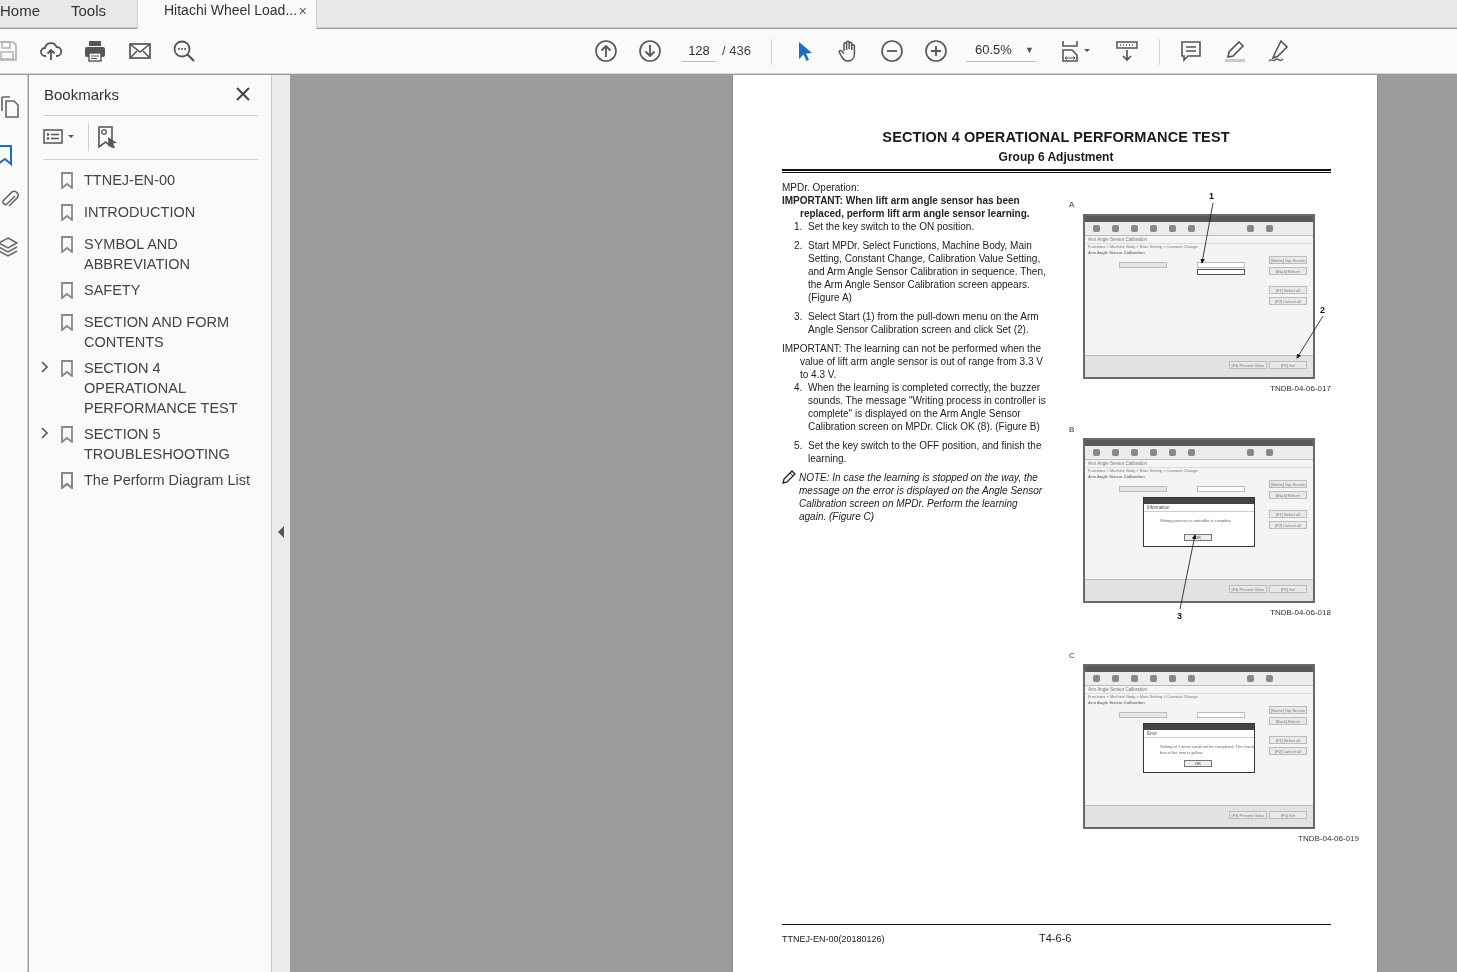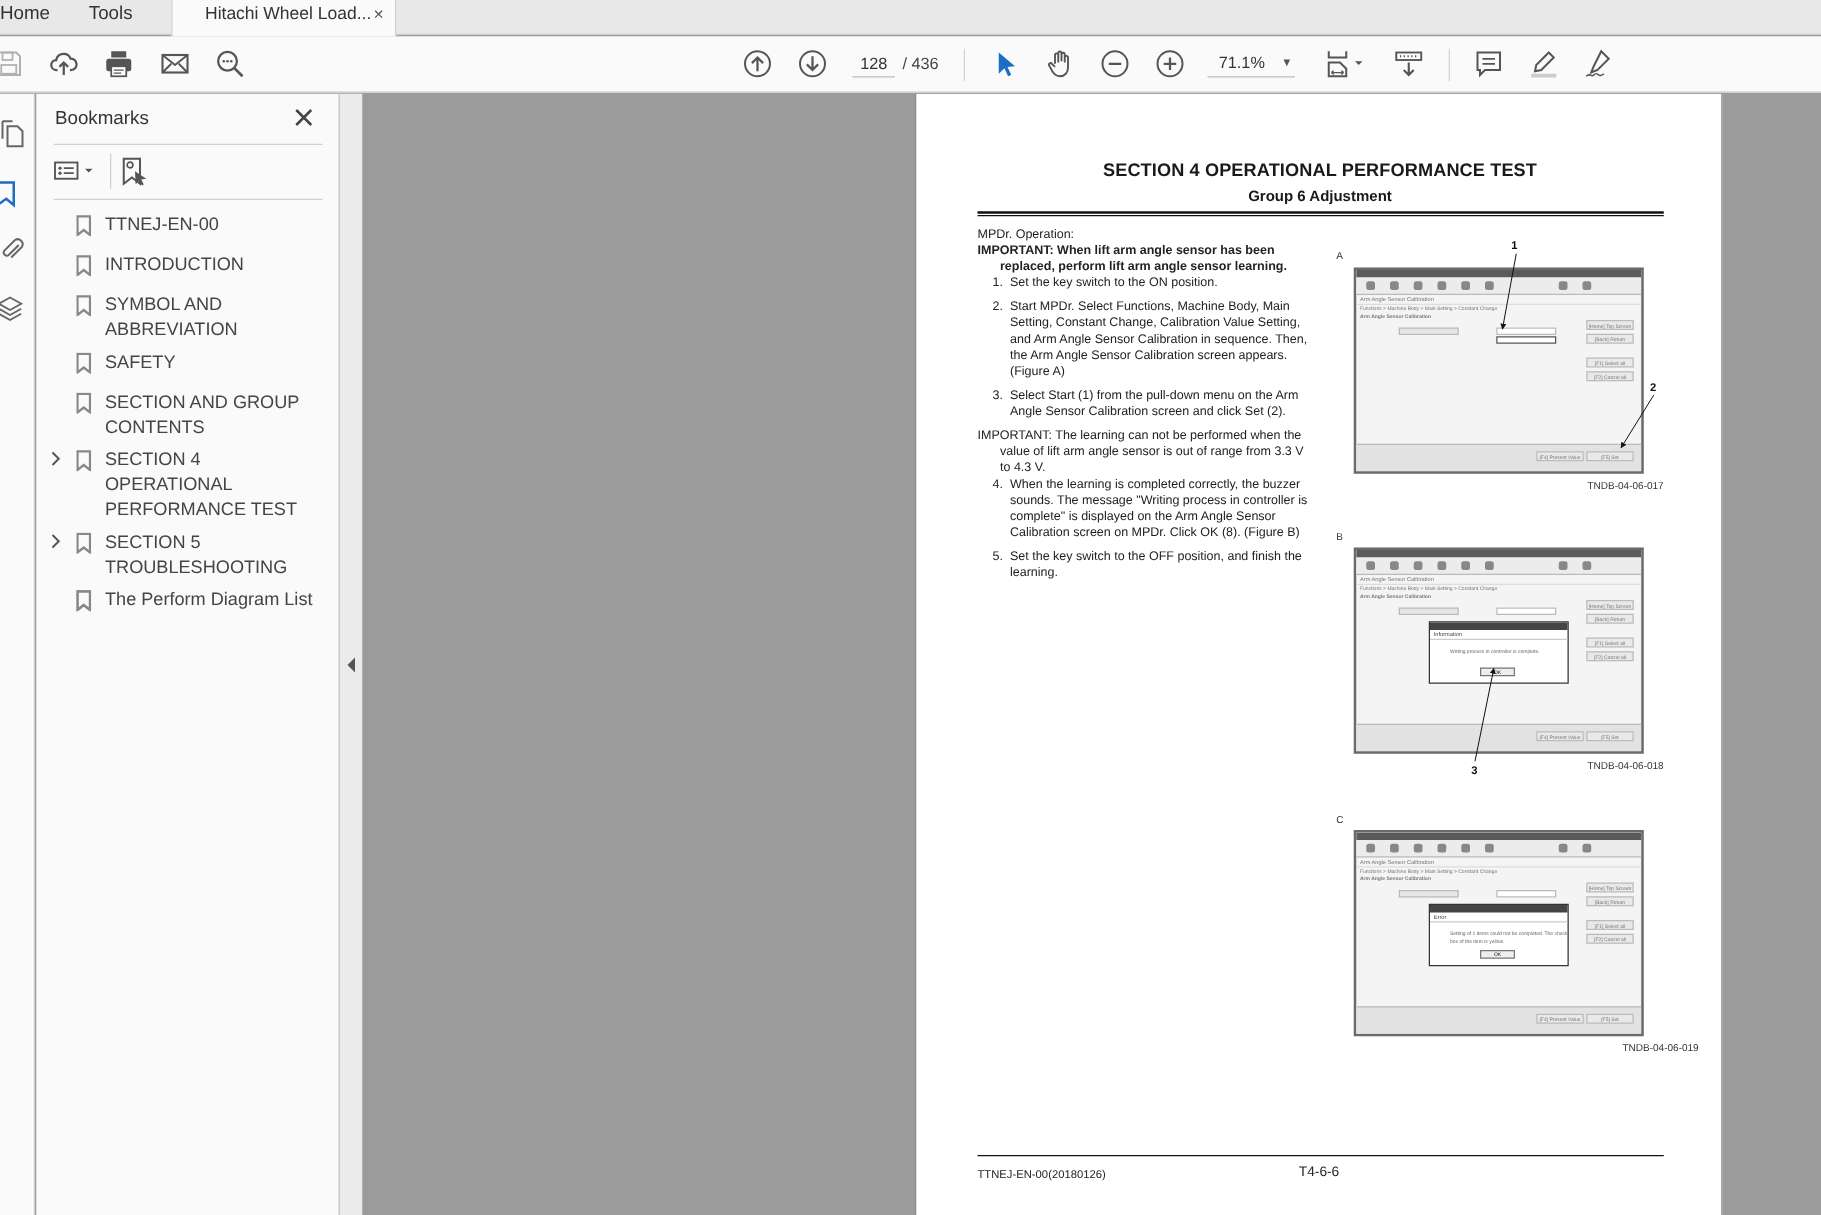--- a/index.html
+++ b/index.html
@@ -168,21 +168,21 @@
           <path d="M7 12h10" stroke="#555" stroke-width="1.8"></path>
         </svg>
     </div>
     <div class="tb-icon" style="left:923px;">
       <svg viewBox="0 0 24 24">
           <circle cx="12" cy="12" r="10" fill="none" stroke="#555" stroke-width="1.6"></circle>
           <path d="M7 12h10M12 7v10" stroke="#555" stroke-width="1.8"></path>
         </svg>
     </div>
     <div class="zoom-box">
-      <span>71.1%</span>
+      <span>60.5%</span>
       <span class="caret">▼</span>
     </div>
     <div class="tb-icon" style="left:1058px;width:36px;">
       <svg viewBox="0 0 32 24" style="width:34px;">
           <path d="M3 2v5h14V2" fill="none" stroke="#555" stroke-width="1.6"></path>
           <path d="M3 22V11h9l5 5v6z" fill="none" stroke="#555" stroke-width="1.6"></path>
           <path d="M5 19h10M5 19l2-1.5M5 19l2 1.5M15 19l-2-1.5M15 19l-2 1.5" stroke="#555" stroke-width="1"></path>
           <path d="M24 10l3 3 3-3z" fill="#555"></path>
         </svg>
     </div>
@@ -290,21 +290,21 @@
       <div class="bm-item">
         <svg class="bm-icon" viewBox="0 0 12 17">
             <path d="M1 1h10v15l-5-4-5 4z" fill="none" stroke="#888" stroke-width="1.8"></path>
           </svg>
         <span>SAFETY</span>
       </div>
       <div class="bm-item" style="margin-top:12px;">
         <svg class="bm-icon" viewBox="0 0 12 17">
             <path d="M1 1h10v15l-5-4-5 4z" fill="none" stroke="#888" stroke-width="1.8"></path>
           </svg>
-        <span style="display:block;width:160px;">SECTION AND GROUP CONTENTS</span>
+        <span style="display:block;width:160px;">SECTION AND FORM CONTENTS</span>
       </div>
       <div class="bm-item">
         <svg class="expander" viewBox="0 0 10 14">
             <path d="M2 2l5 5-5 5" fill="none" stroke="#555" stroke-width="1.6"></path>
           </svg>
         <svg class="bm-icon" viewBox="0 0 12 17">
             <path d="M1 1h10v15l-5-4-5 4z" fill="none" stroke="#888" stroke-width="1.8"></path>
           </svg>
         <span style="display:block;width:180px;">SECTION 4 OPERATIONAL PERFORMANCE TEST</span>
       </div>
@@ -348,20 +348,27 @@
         <ol class="steps">
           <li><span class="num">1.</span><span>Set the key switch to the ON position.</span></li>
           <li><span class="num">2.</span><span>Start MPDr. Select Functions, Machine Body, Main Setting, Constant Change, Calibration Value Setting, and Arm Angle Sensor Calibration in sequence. Then, the Arm Angle Sensor Calibration screen appears. (Figure A)</span></li>
           <li><span class="num">3.</span><span>Select Start (1) from the pull-down menu on the Arm Angle Sensor Calibration screen and click Set (2).</span></li>
         </ol>
         <p class="important2">IMPORTANT:    The learning can not be performed when the value of lift arm angle sensor is out of range from 3.3 V to 4.3 V.</p>
         <ol class="steps">
           <li><span class="num">4.</span><span>When the learning is completed correctly, the buzzer sounds. The message "Writing process in controller is complete" is displayed on the Arm Angle Sensor Calibration screen on MPDr. Click OK (8). (Figure B)</span></li>
           <li><span class="num">5.</span><span>Set the key switch to the OFF position, and finish the learning.</span></li>
         </ol>
+        <p class="note">
+          <svg class="pencil" viewBox="0 0 14 14">
+              <path d="M10 1l3 3-8 8-4 1 1-4z" fill="none" stroke="#222" stroke-width="1.3"></path>
+              <path d="M8 3l3 3" stroke="#222" stroke-width="1"></path>
+            </svg>
+          <span>NOTE:    In case the learning is stopped on the way, the message on the error is displayed on the Angle Sensor Calibration screen on MPDr. Perform the learning again. (Figure C)</span>
+        </p>
       </div>
 
       <span class="fig-letter" style="left:336px;top:125px;">A</span>
       <div class="fig" style="top:139px;">
         <div class="titlebar"></div>
         <div class="icons">
             <span></span>
             <span></span>
             <span></span>
             <span></span>

